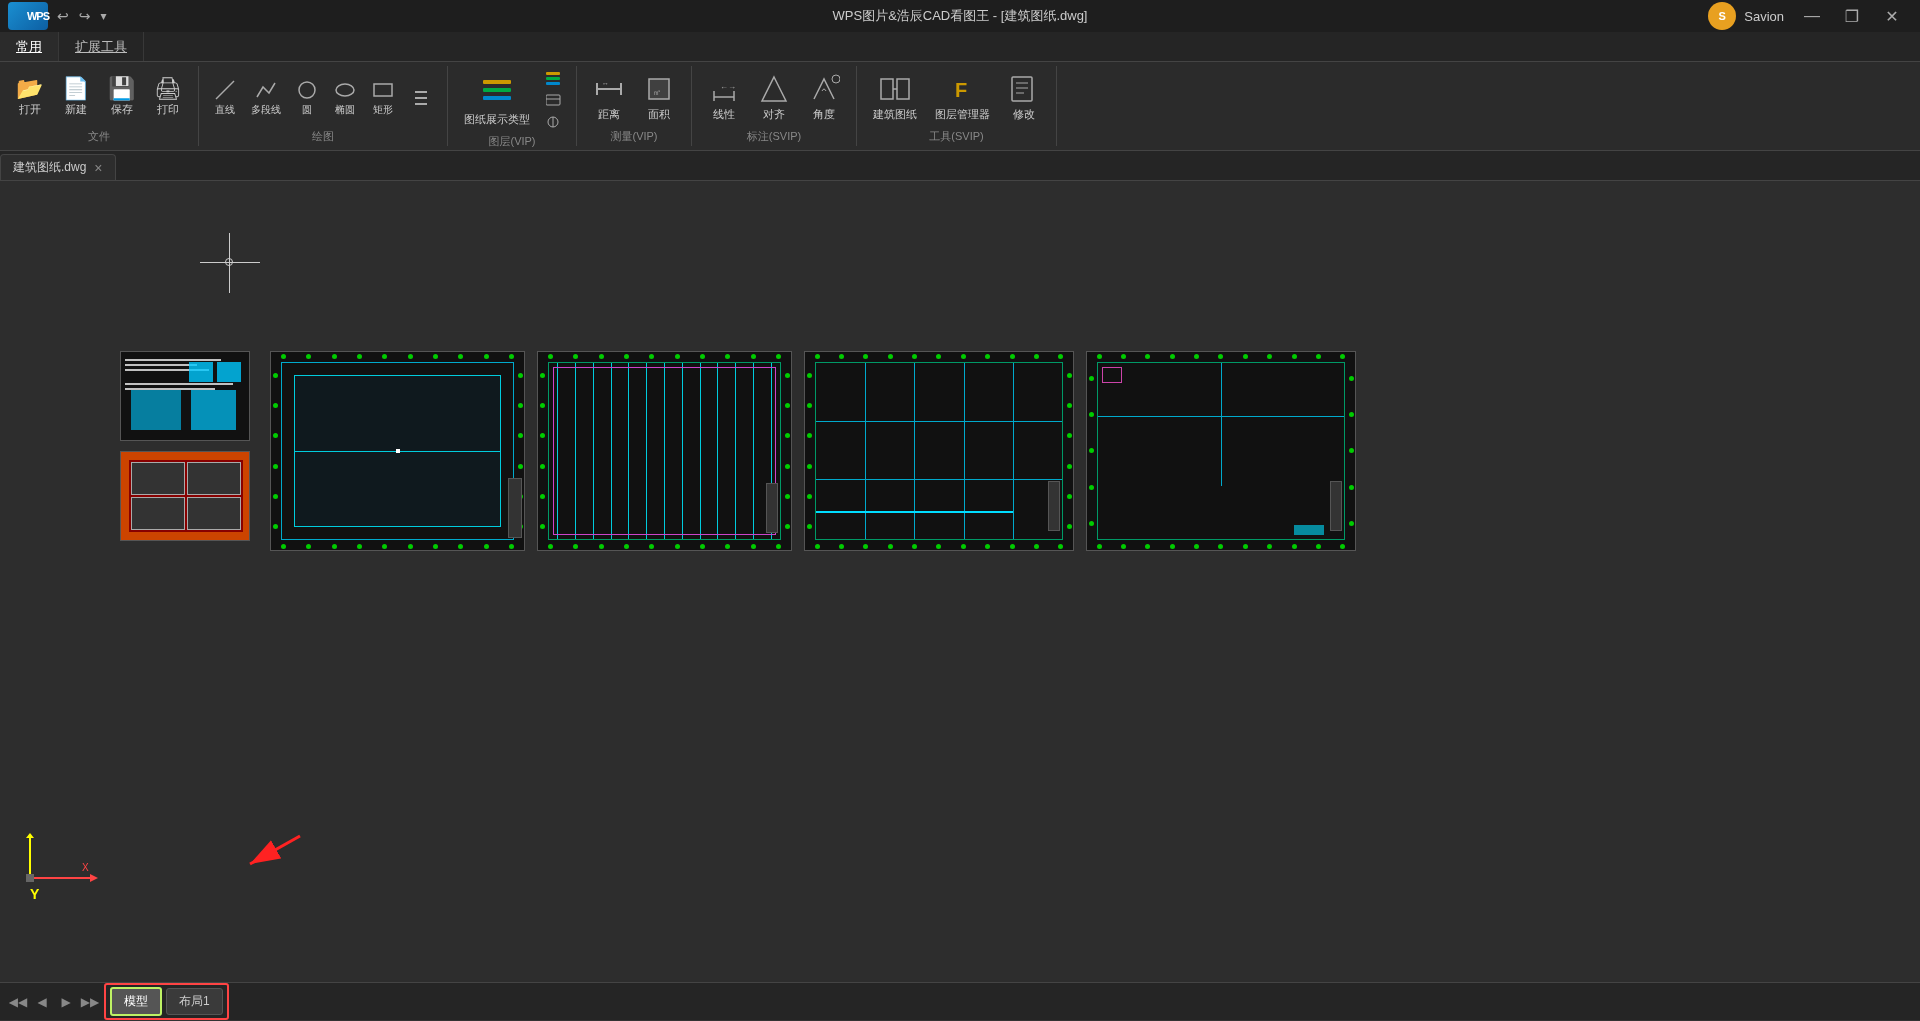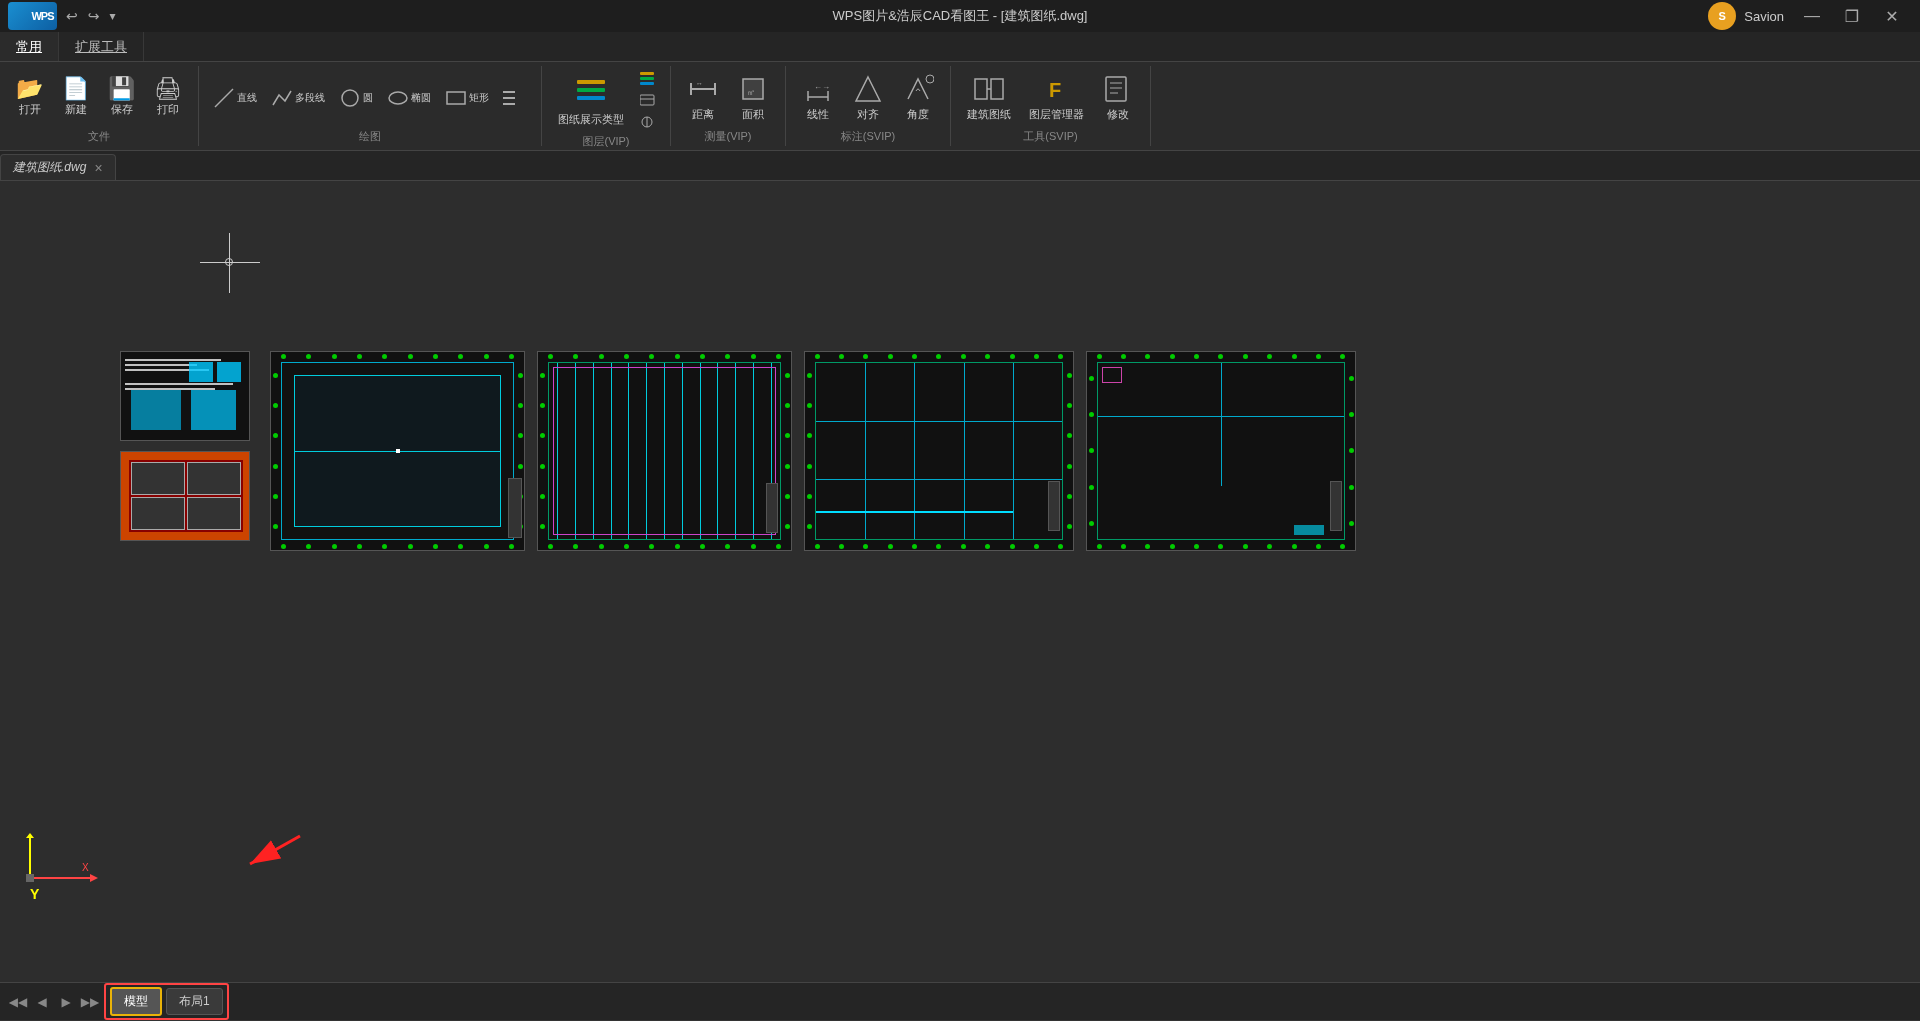--- a/index.html
+++ b/index.html
@@ -21,21 +21,21 @@
       align-items: center;
       justify-content: space-between;
       padding: 0 8px;
     }
     #title-bar-left {
       display: flex;
       align-items: center;
       gap: 6px;
     }
     #app-logo {
-      width: 49px;
+      width: 40px;
       height: 28px;
       background: linear-gradient(135deg, #00a0e9, #0066cc);
       border-radius: 4px;
       display: flex; align-items: center; justify-content: center;
       color: white; font-size: 14px; font-weight: bold; padding-left: 20px;
     }
     #title-bar-quick-actions {
       display: flex; align-items: center; gap: 4px;
     }
     #title-bar-quick-actions span {
@@ -155,21 +155,20 @@
       gap: 1px;
     }
 
     
     #tab-bar {
       height: 30px;
       background: #252525;
       display: flex;
       align-items: flex-end;
       border-bottom: 1px solid #444;
-      font-style: italic;
     }
     .file-tab {
       display: flex; align-items: center;
       padding: 0 12px;
       height: 26px;
       background: #2d2d2d;
       border: 1px solid #444;
       border-bottom: none;
       font-size: 12px;
       color: #ccc;
@@ -307,21 +306,21 @@
       background: #3a3a3a;
       border: 1px solid #555;
       border-radius: 3px;
       font-size: 12px;
       color: #ccc;
       cursor: pointer;
     }
     .layout-tab.active {
       background: #555;
       color: #fff;
-      border: 2px solid #eab308;
+      border: 2px solid #bef264;
     }
     
     #tab-highlight-box {
       display: flex;
       align-items: center;
       gap: 4px;
       border: 2px solid #ff4444;
       padding: 2px 4px;
       border-radius: 3px;
     }
@@ -364,21 +363,21 @@
       position: absolute;
       bottom: 10px;
       left: 70px;
       width: 45px; height: 40px;
       background: rgba(0,200,255,0.7);
     }
 
     
     .ribbon-btn-med {
       display: flex;
-      flex-direction: row;
+      flex-direction: column;
       align-items: center;
       padding: 2px 6px;
       cursor: pointer;
       border-radius: 3px;
       gap: 2px;
       min-width: 36px;
     }
     .ribbon-btn-med .label { font-size: 10px; color: #ccc; }
   </style>
 </head>

